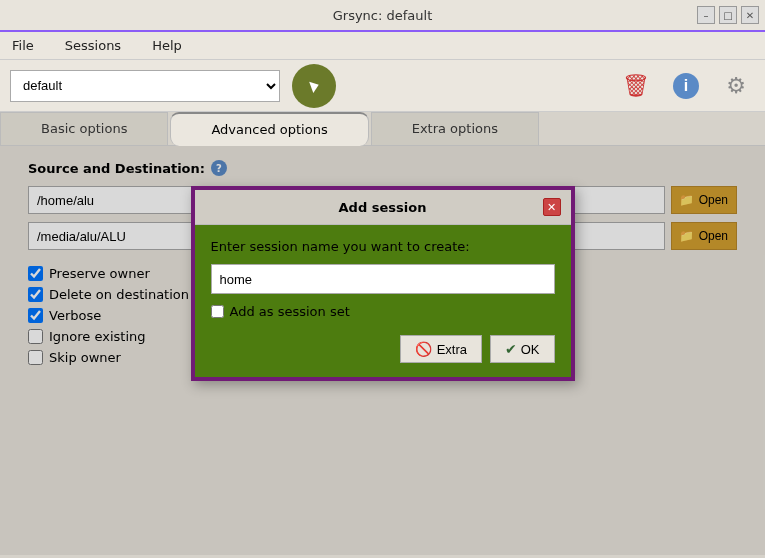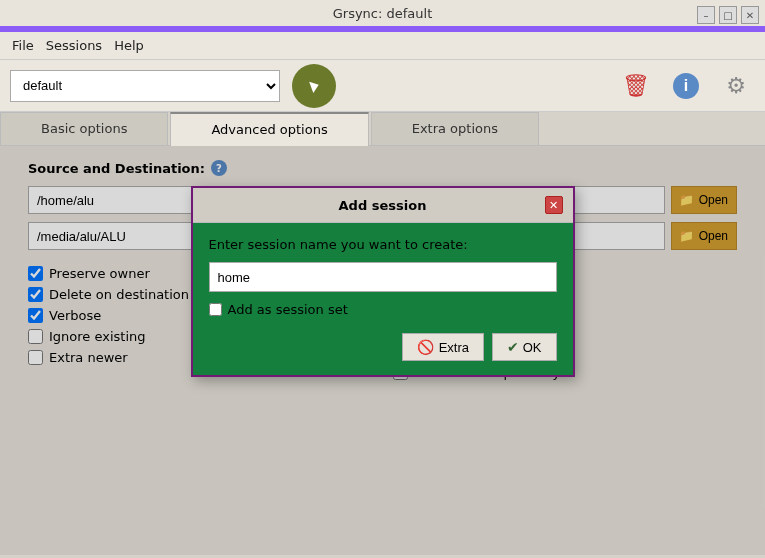--- a/index.html
+++ b/index.html
@@ -13,21 +13,21 @@
       position: relative;
     }
 
     
     .title-bar {
       background: #e8e4dc;
       height: 32px;
       display: flex;
       align-items: center;
       justify-content: center;
-      border-bottom: 6px solid #8b5cf6;
+      border-bottom: 2px solid #8b5cf6;
       position: relative;
     }
     .title-bar-text {
       font-size: 13px;
       color: #333;
     }
     .title-bar-controls {
       position: absolute;
       right: 6px;
       top: 6px;
@@ -47,21 +47,21 @@
       color: #555;
     }
 
     
     .menu-bar {
       background: #ebe7df;
       height: 28px;
       display: flex;
       align-items: center;
       padding: 0 8px;
-      gap: 4px;
+      gap: 23px;
       border-bottom: 1px solid #ccc;
     }
     .menu-item {
       color: #222;
       cursor: pointer;
       font-size: 13px;
       padding: 2px 4px;
     }
 
     
@@ -138,20 +138,21 @@
       border-bottom: none;
       background: #ccc9c0;
       margin-right: 2px;
     }
     .tab.active {
       background: #ebe7df;
       border-top: 2px solid #888;
       color: #000;
       margin-bottom: -1px;
       padding-bottom: 9px;
+      border-radius: 9px;
     }
 
     
     .main-content {
       background: #ebe7df;
       padding: 14px 28px;
       height: calc(558px - 32px - 28px - 52px - 37px);
       position: relative;
     }
 
@@ -221,22 +222,22 @@
       top: 0; left: 0; right: 0; bottom: 0;
       background: rgba(0,0,0,0.15);
       display: flex;
       align-items: flex-start;
       justify-content: center;
       padding-top: 40px;
       z-index: 100;
     }
 
     .dialog {
-      background: #15803d;
-      border: 2px solid #701a75;
+      background: #4d7c0f;
+      border: 4px solid #701a75;
       box-shadow: 3px 4px 12px rgba(0,0,0,0.3);
       width: 384px;
     }
 
     .dialog-titlebar {
       background: #d0ccc4;
       padding: 8px 10px;
       display: flex;
       align-items: center;
       justify-content: space-between;
@@ -402,21 +403,21 @@
       <div class="checkbox-row" style="margin-top:6px;">
         <input type="checkbox" checked="" style="">
         <label>Verbose</label>
       </div>
       <div class="checkbox-row" style="margin-top:6px;">
         <input type="checkbox" style="">
         <label>Ignore existing</label>
       </div>
       <div class="checkbox-row" style="margin-top:6px;">
         <input type="checkbox" style="">
-        <label>Extra newer</label>
+        <label>Skip owner</label>
       </div>
     </div>
 
     <div>
       <div class="checkbox-row">
         <input type="checkbox" style="">
         <label>tem</label>
       </div>
       <div class="checkbox-row" style="margin-top:6px;">
         <input type="checkbox" style="">

